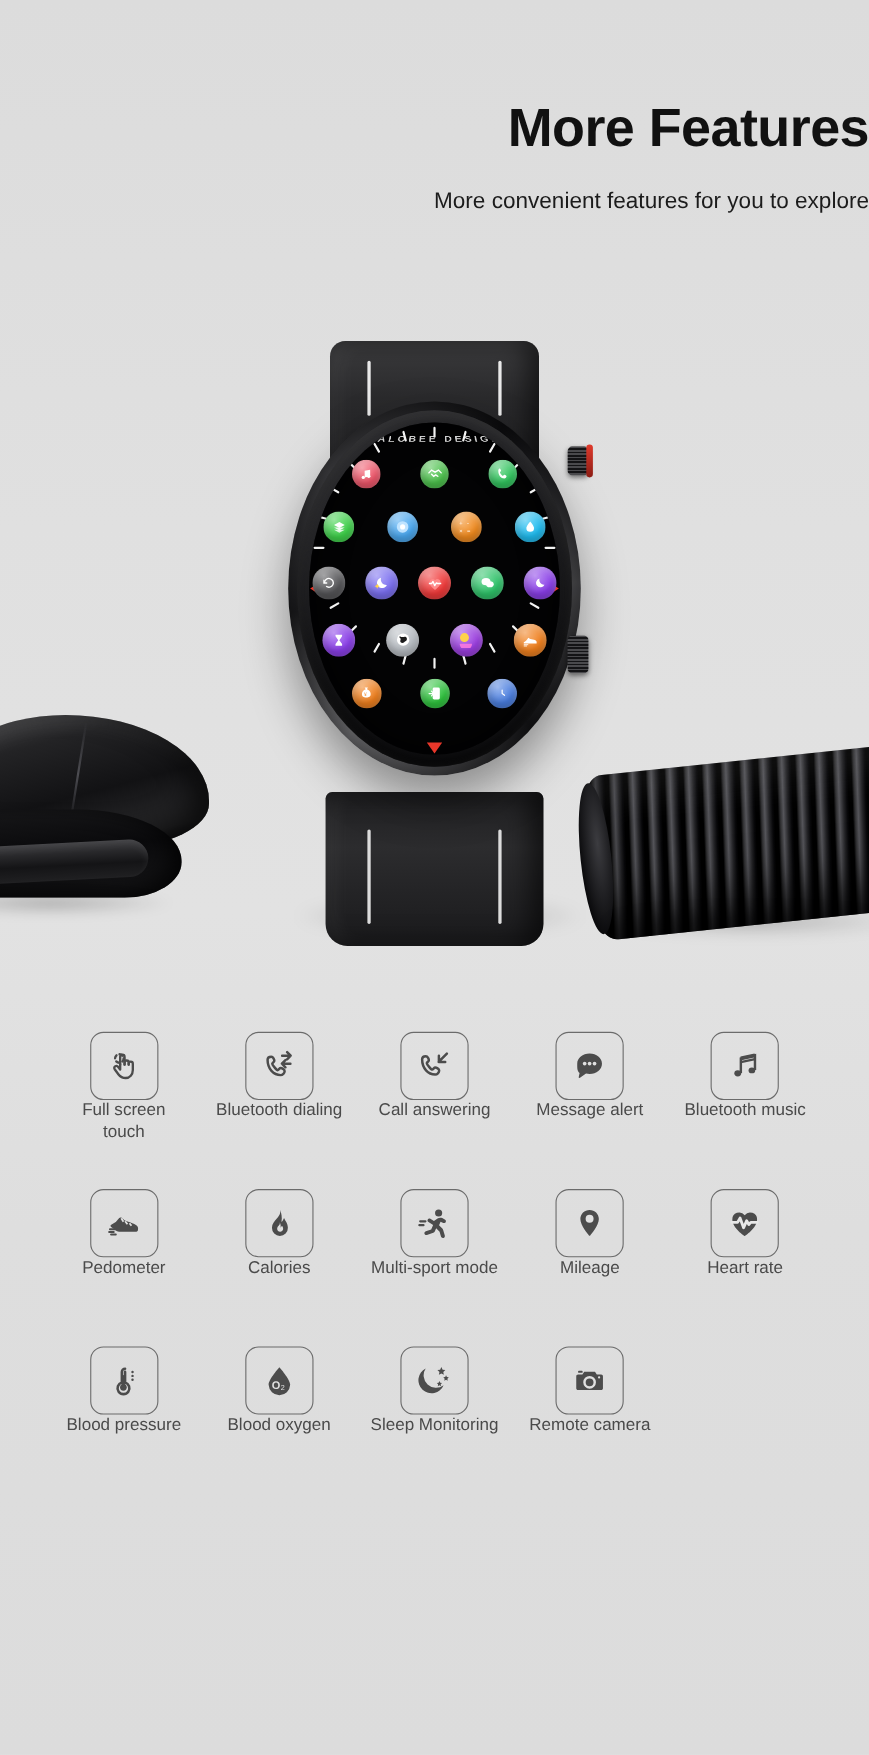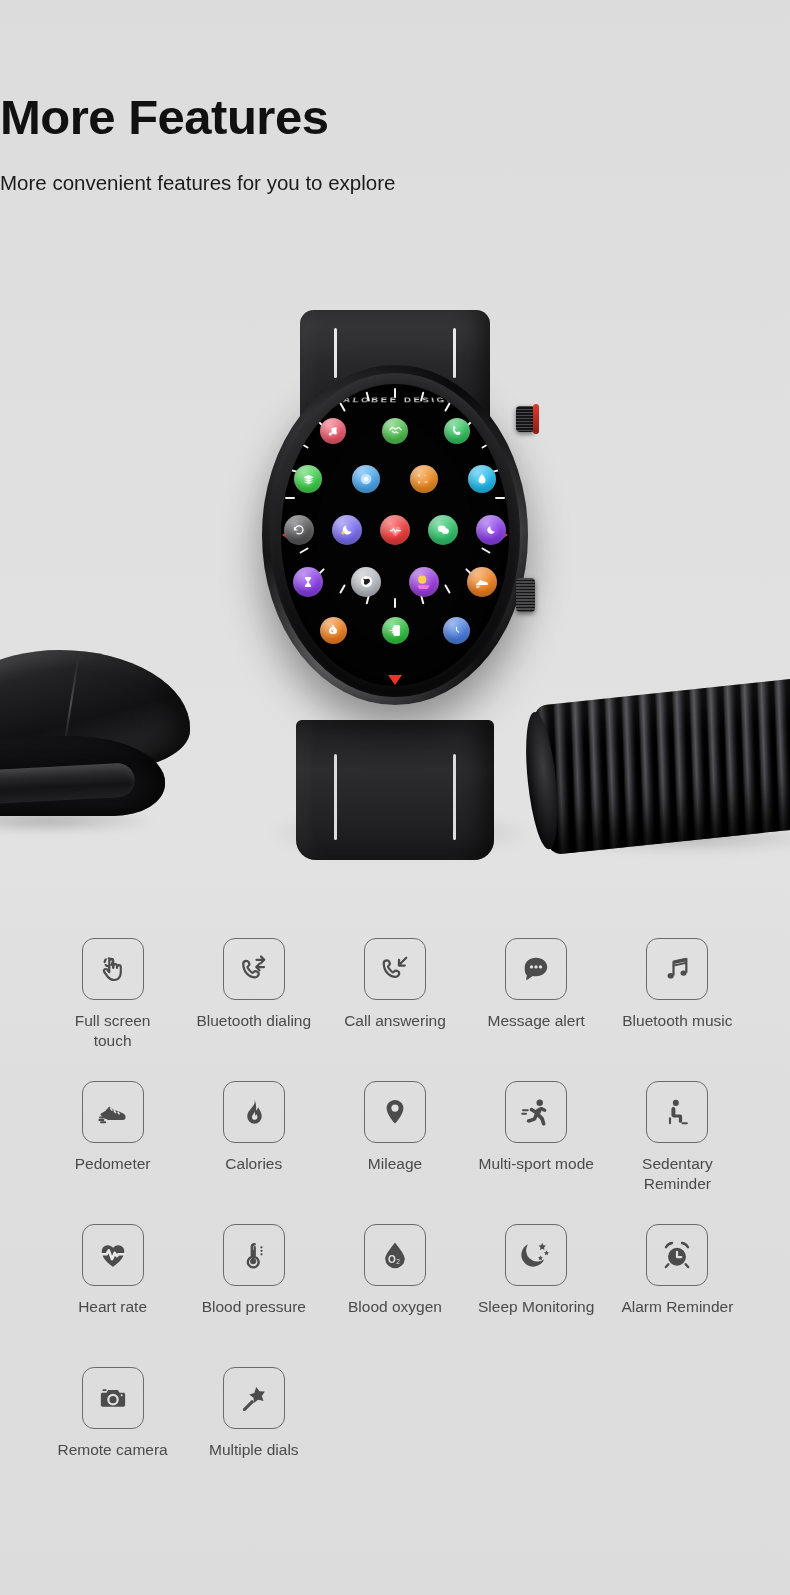--- a/index.html
+++ b/index.html
@@ -10,21 +10,21 @@
     overflow: hidden;
   }
   .page {
     position: relative;
     width: 790px; height: 1595px;
     background: linear-gradient(180deg,#dcdcdc 0%,#e0e0e0 30%,#e2e2e2 52%,#dedede 70%,#dcdcdc 100%);
     overflow: hidden;
   }
 
   
-  .hero-head { position: absolute; top: 92px; left: 0; width: 790px; text-align: left; }
+  .hero-head { position: absolute; top: 92px; left: 0; width: 790px; text-align: right; }
   .hero-title {
     font-size: 49px; font-weight: bold; color: #111;
     letter-spacing: -0.5px; line-height: 1.05;
   }
   .hero-sub {
     margin-top: 28px; font-size: 20.5px; color: #1c1c1c; font-weight: 400;
   }
 
   
   .stage { position: absolute; top: 250px; left: 0; width: 790px; height: 660px; }
@@ -185,21 +185,21 @@
     padding: 0 42px;
   }
   .feature { display: flex; flex-direction: column; align-items: center; height: 143px; }
   .f-icon {
     width: 62px; height: 62px; border: 1.6px solid #6b6b6b; border-radius: 12px;
     display: flex; align-items: center; justify-content: center;
     color: #4c4c4c;
   }
   .f-icon svg { display: block; }
   .f-label {
-    margin-top: 11px; text-align: center; font-size: 15.5px; color: #4a4a4a;
+    text-align: center; font-size: 15.5px; color: #4a4a4a;
     line-height: 1.32; max-width: 118px;
   }
 </style>
 </head>
 <body>
 
 <div class="page">
 
   <div class="hero-head">
     <div class="hero-title">More Features</div>
@@ -457,47 +457,36 @@
         <div class="f-icon">
           <svg width="28" height="30" viewBox="0 0 24 24" fill="#4c4c4c">
             <path d="M12.6 1.5c.6 3.3-1.1 5-2.6 6.9C8.2 10.6 6.2 12.6 6.2 15.6A6.3 6.3 0 0012.4 22a6.2 6.2 0 006.2-6.4c0-3.5-2-5.3-3-7.6-.6 1.2-1 2.4-2 3 .8-3.6-.2-7.1-1-9.5z"></path>
             <path d="M12.2 11.2c.6 1.8-.9 2.6-1.6 3.8-.5.9-.5 2.1.2 2.9a2.4 2.4 0 003.8-.4c.7-1.2.2-2.6-.6-3.6-.5.6-.6 1.2-1.1 1.5.4-1.7-.2-3.2-.7-4.2z" fill="#e0e0e0"></path>
           </svg>
         </div>
         <div class="f-label">Calories</div>
       </div>
       <div class="feature">
         <div class="f-icon">
-          <svg width="28" height="30" viewBox="0 0 24 24" fill="#4c4c4c">
-            <path d="M12 1.8c-4 0-7.2 3.1-7.2 7 0 5.2 6.4 12.4 6.7 12.7.3.3.7.3 1 0 .3-.3 6.7-7.5 6.7-12.7 0-3.9-3.2-7-7.2-7z"></path>
-            <circle cx="12" cy="8.6" r="3.1" fill="#e0e0e0"></circle>
-          </svg>
-        </div>
-        <div class="f-label">Mileage</div>
-      </div>
-      <div class="feature">
-        <div class="f-icon">
           <svg width="30" height="30" viewBox="0 0 24 24" fill="#4c4c4c">
             <circle cx="15" cy="4.6" r="2.6"></circle>
             <path d="M17.6 8.3c-1.1-.5-2.4-.4-3.4.3l-2.6 1.8-2.6-1.6c-.7-.4-1.5-.2-1.9.5-.4.7-.2 1.5.5 1.9l3.4 2.1-1.4 3.2-3.9 1.3c-.8.3-1.2 1-1 1.8.2.7 1 1.1 1.8.9l4.6-1.5c.5-.2.9-.5 1.1-1l1-2.3 2.5 2.6 1 3.4c.2.8 1 1.2 1.8 1 .8-.2 1.2-1 1-1.8l-1.2-4c-.1-.4-.3-.7-.6-1l-2.4-2.4 1.1-2.6 2 .9c.7.3 1.5 0 1.8-.7.3-.7 0-1.5-.7-1.8z"></path>
             <path d="M5.4 10.6H1.6M4 13.4H1" stroke="#4c4c4c" stroke-width="1.6" stroke-linecap="round"></path>
           </svg>
         </div>
         <div class="f-label">Multi-sport mode</div>
       </div>
       <div class="feature">
         <div class="f-icon">
           <svg width="28" height="30" viewBox="0 0 24 24" fill="#4c4c4c">
-            <circle cx="11" cy="4.2" r="2.6"></circle>
-            <path d="M8.4 7.6c-1.3 0-2.2 1-2.2 2.3v4.6c0 1.2 1 2.2 2.2 2.2h4.2v3.2c0 .8.6 1.4 1.4 1.4s1.4-.6 1.4-1.4V16c0-1-.8-1.8-1.8-1.8H9.6v-4.3c0-1.3-.9-2.3-2.2-2.3z" transform="translate(1,0)"></path>
-            <path d="M16.8 21.6h3.6" stroke="#4c4c4c" stroke-width="1.8" stroke-linecap="round"></path>
-            <path d="M6 17.4v4.2" stroke="#4c4c4c" stroke-width="1.8" stroke-linecap="round"></path>
-          </svg>
-        </div>
-        <div class="f-label">Sedentary Reminder</div>
+            <path d="M12 1.8c-4 0-7.2 3.1-7.2 7 0 5.2 6.4 12.4 6.7 12.7.3.3.7.3 1 0 .3-.3 6.7-7.5 6.7-12.7 0-3.9-3.2-7-7.2-7z"></path>
+            <circle cx="12" cy="8.6" r="3.1" fill="#e0e0e0"></circle>
+          </svg>
+        </div>
+        <div class="f-label">Mileage</div>
       </div>
       <div class="feature">
         <div class="f-icon">
           <svg width="30" height="30" viewBox="0 0 24 24" fill="#4c4c4c">
             <path d="M12 21.3s-9-5.6-9-12A5 5 0 0112 6.2 5 5 0 0121 9.3c0 6.4-9 12-9 12z"></path>
             <path d="M2.6 11.4h4.2l1.8-3.1 2.6 7 2.2-5 1.6 2.6 1.4-1.5h4.6" stroke="#e8e8e8" stroke-width="2.1" fill="none" stroke-linejoin="round" stroke-linecap="round"></path>
           </svg>
         </div>
         <div class="f-label">Heart rate</div>
       </div>
@@ -530,44 +519,24 @@
             <path d="M18.6 15.4A9 9 0 015.6 3.3a9.5 9.5 0 1013 12.1z"></path>
             <path d="M17 2.2l.9 1.9 2 .3-1.5 1.5.4 2-1.8-1-1.8 1 .4-2-1.5-1.5 2-.3z"></path>
             <path d="M20.4 8.2l.6 1.3 1.4.2-1 1 .2 1.4-1.2-.7-1.3.7.3-1.4-1-1 1.4-.2z"></path>
             <path d="M15.6 12.4l.6 1.2 1.3.2-1 1 .3 1.3-1.2-.6-1.2.6.2-1.3-.9-1 1.3-.2z"></path>
           </svg>
         </div>
         <div class="f-label">Sleep Monitoring</div>
       </div>
       <div class="feature">
         <div class="f-icon">
-          <svg width="30" height="30" viewBox="0 0 24 24" fill="#4c4c4c">
-            <circle cx="12" cy="13.4" r="7.2"></circle>
-            <path d="M12 9.4v4.2h3.4" stroke="#e0e0e0" stroke-width="1.8" fill="none" stroke-linecap="round" stroke-linejoin="round"></path>
-            <path d="M3.2 5.8A6.6 6.6 0 018 2.4M20.8 5.8A6.6 6.6 0 0016 2.4" stroke="#4c4c4c" stroke-width="1.9" fill="none" stroke-linecap="round"></path>
-            <path d="M5.1 19.4l-2 2.2M18.9 19.4l2 2.2" stroke="#4c4c4c" stroke-width="1.9" stroke-linecap="round"></path>
-          </svg>
-        </div>
-        <div class="f-label">Alarm Reminder</div>
-      </div>
-      <div class="feature">
-        <div class="f-icon">
           <svg width="30" height="28" viewBox="0 0 24 24" fill="#4c4c4c">
             <path d="M3 7.4h3.4l1.4-2.2h8.4l1.4 2.2H21c.8 0 1.4.6 1.4 1.4v9.2c0 .8-.6 1.4-1.4 1.4H3c-.8 0-1.4-.6-1.4-1.4V8.8c0-.8.6-1.4 1.4-1.4z"></path>
             <circle cx="12" cy="13.4" r="4" fill="none" stroke="#e0e0e0" stroke-width="1.9"></circle>
             <rect x="3" y="4.4" width="3.6" height="1.6" rx=".7"></rect>
             <circle cx="19.4" cy="9.6" r=".85" fill="#e0e0e0"></circle>
           </svg>
         </div>
         <div class="f-label">Remote camera</div>
       </div>
-      <div class="feature">
-        <div class="f-icon">
-          <svg width="30" height="30" viewBox="0 0 24 24" fill="#4c4c4c">
-            <path d="M13.8 3.2l2.6 3.4 4.3.2-2.4 3.6 1.3 4-4.2-1-3.5 2.5-.3-4.2-3.4-2.5 4-1.3z"></path>
-            <path d="M10.4 13.4L3.4 20.4c-.5.5-.5 1.2 0 1.7.5.5 1.2.5 1.7 0l7-7z"></path>
-          </svg>
-        </div>
-        <div class="f-label">Multiple dials</div>
-      </div>
     </div>
 
 </div>
 
 </body></html>

